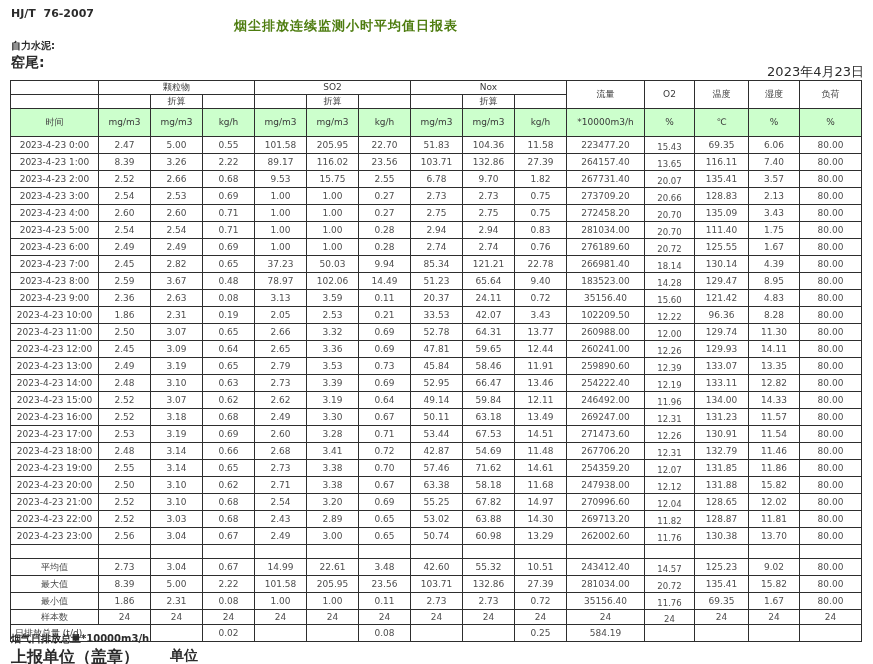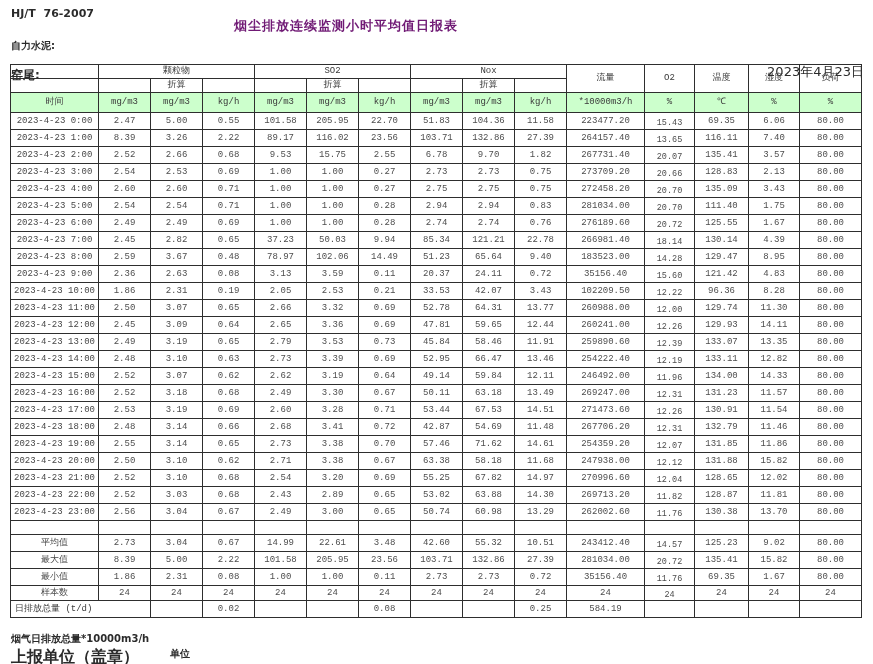--- a/index.html
+++ b/index.html
@@ -1,40 +1,40 @@
 <!DOCTYPE html>
 <html><head>
 <meta charset="utf-8">
 <style>
   * { margin:0; padding:0; box-sizing:border-box; }
   html,body { width:873px; height:664px; background:#ffffff; overflow:hidden; }
   body { position:relative; font-family:"DejaVu Sans","Liberation Sans",sans-serif; color:#333; }
 
   .std   { position:absolute; left:11px; top:7px;  font-size:11px; font-weight:bold; color:#2b2b2b; white-space:pre; }
-  .title { position:absolute; left:0; top:17px; width:692px; text-align:center; font-size:13px; font-weight:bold; color:#701a75; letter-spacing:1px; }
+  .title { position:absolute; left:0; top:17px; width:692px; text-align:center; font-size:13px; font-weight:bold; color:#4d7c0f; letter-spacing:1px; }
   .company  { position:absolute; left:11px; top:39px; font-size:10px; font-weight:bold; color:#2b2b2b; }
-  .location { position:absolute; left:11px; top:67px; font-size:12px; font-weight:bold; color:#2b2b2b; }
+  .location { position:absolute; left:11px; top:54px; font-size:14px; font-weight:bold; color:#2b2b2b; }
   .date  { position:absolute; right:9px; top:63px; font-size:13px; color:#2b2b2b; }
 
-  table { position:absolute; left:10px; top:64px; border-collapse:collapse; table-layout:fixed; font-size:9px;font-family:Liberation Mono, monospace; }
+  table { position:absolute; left:10px; top:80px; border-collapse:collapse; table-layout:fixed; font-size:9px; }
   td { border:1px solid #2e2e2e; text-align:center; vertical-align:middle;
        white-space:nowrap; overflow:hidden; height:17px; line-height:1;
        color:#4d4d4d; padding:0 1px; }
   thead td { height:14px; color:#3a3a3a; }
-  tr.units td { background:#ccffcc; height:20px; }
+  tr.units td { background:#ccffcc; height:28px; }
   td.ghead { color:#3a3a3a; }
   td.c-time { color:#474747; }
   tr.blank td { height:14px; }
   tr.samples td { height:15px; }
   td.o2 { padding-top:5px; font-size:8.5px; }
   td.total-label { text-align:left; padding-left:4px; color:#3a3a3a; }
 
   .foot1 { position:absolute; left:11px; top:632px; font-size:10px; font-weight:bold; color:#2b2b2b; }
   .foot2 { position:absolute; left:11px; top:647px; font-size:16px; font-weight:bold; color:#2b2b2b; }
-  .foot3 { position:absolute; left:170px; top:647px; font-size:10px; font-weight:bold; color:#2b2b2b; }
+  .foot3 { position:absolute; left:170px; top:647px; font-size:14px; font-weight:bold; color:#2b2b2b; }
 </style>
 </head>
 <body>
 
 <div class="std">HJ/T  76-2007</div>
 <div class="title">烟尘排放连续监测小时平均值日报表</div>
 <div class="company">自力水泥:</div>
 <div class="location">窑尾:</div>
 <div class="date">2023年4月23日</div>
 

